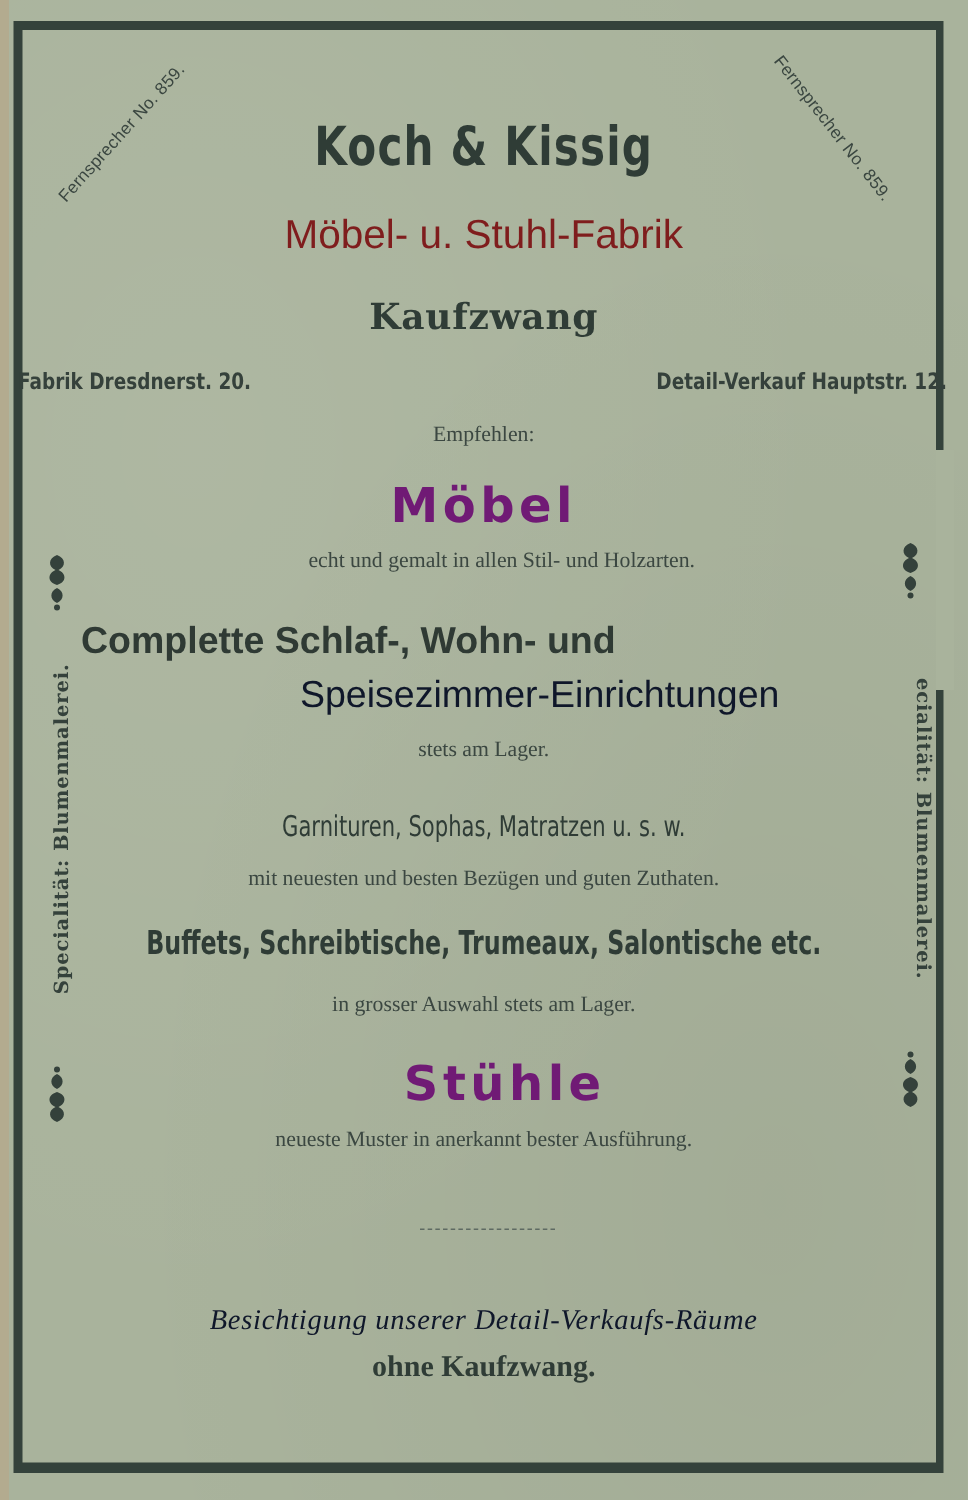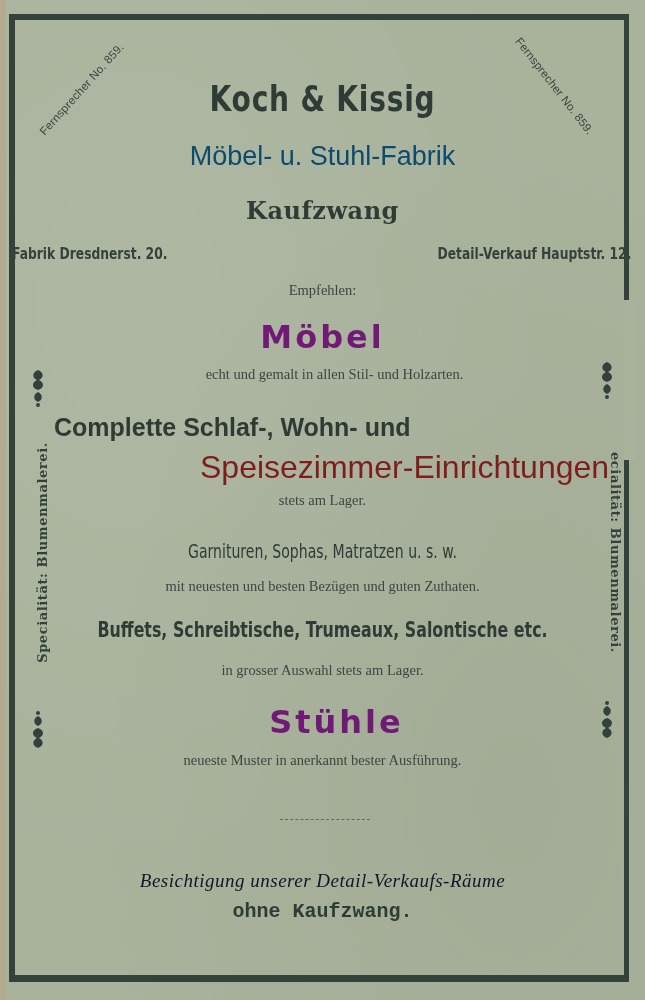--- a/index.html
+++ b/index.html
@@ -67,21 +67,21 @@
       font-weight: bold;
       font-size: 36px;
       letter-spacing: 1px;
       transform: scaleX(0.78);
       color: #2f3c36;
     }
     .subtitle {
       top: 141px;
       font-family: "Liberation Sans", sans-serif;
       font-size: 27px;
-      color: #0c4a6e;
+      color: #7f1d1d;
     }
     .city {
       top: 196px;
       font-family: "DejaVu Serif", serif;
       font-weight: bold;
       font-size: 24px;
       letter-spacing: 0.5px;
       color: #2f3c36;
     }
     .addr {
@@ -119,22 +119,22 @@
       font-size: 25px;
       color: #2f3a34;
       white-space: nowrap;
       font-weight: bold;
     }
     .complete-2 {
       position: absolute;
       left: 200px;
       top: 449px;
       font-family: "Liberation Sans", sans-serif;
-      font-size: 32px;
-      color: #7f1d1d;
+      font-size: 25px;
+      color: #0f172a;
       white-space: nowrap;
     }
     .complete-sub { top: 476px; margin-top: 16px; }
     .garnituren {
       top: 540px;
       font-family: "DejaVu Sans", sans-serif;
       font-size: 19px;
       transform: scaleX(0.74);
       color: #2f3c36;
     }
@@ -161,21 +161,21 @@
     .visit {
       top: 870px;
       font-family: "Liberation Serif", serif;
       font-style: italic;
       font-size: 19px;
       letter-spacing: 0.5px;
       color: #0f172a;
     }
     .no-obligation {
       top: 900px;
-      font-family: Liberation Mono, monospace;
+      font-family: Liberation Serif, serif;
       font-weight: bold;
       font-size: 20px;
       color: #2f3c36;
     }
     .side-text {
       position: absolute;
       font-family: "DejaVu Serif", serif;
       font-weight: bold;
       font-size: 13px;
       color: #34413b;

